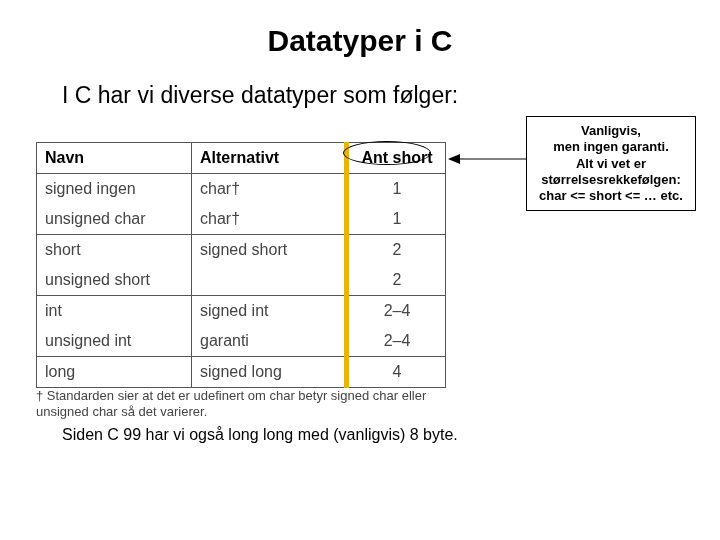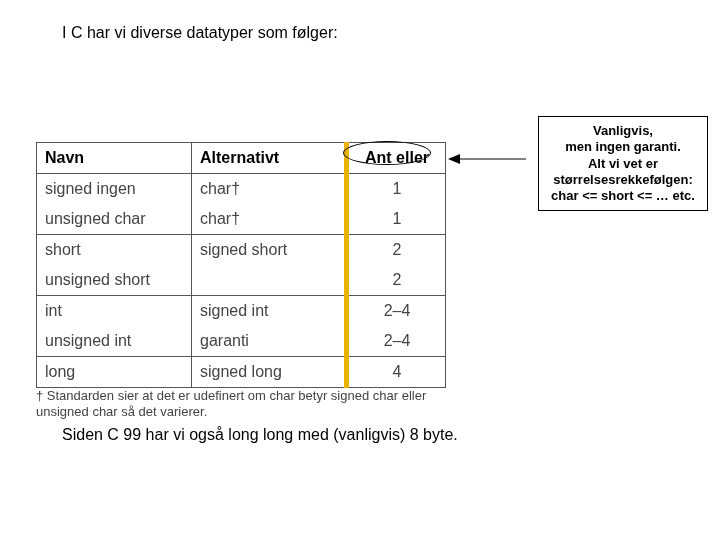--- a/index.html
+++ b/index.html
@@ -19,21 +19,21 @@
     position: relative;
     padding: 0;
   }
   .title {
     text-align: center;
     font-weight: bold;
     font-size: 30px;
     margin-top: 24px;
   }
   .subtitle {
-    font-size: 16px;
+    font-size: 23px;
     margin: 24px 12px 6px 62px;
   }
   .tablewrap {
     position: absolute;
     left: 36px;
     top: 118px;
     width: 410px;
   }
   table {
     border-collapse: collapse;
@@ -67,21 +67,21 @@
     pointer-events: none;
   }
   .footnote {
     font-size: 13px;
     color: #444;
     margin-top: 0;
     line-height: 1.25;
   }
   .callout {
     position: absolute;
-    right: 12px;
+    right: 24px;
     top: 92px;
     width: 170px;
     border: 1px solid #000;
     font-size: 13px;
     font-weight: bold;
     text-align: center;
     padding: 6px 6px;
     line-height: 1.25;
     background: #fff;
   }
@@ -107,31 +107,32 @@
   }
   .fdate { position: absolute; left: 32px; }
   .fcenter { position: absolute; left: 0; right: 0; text-align: center; }
   .fpage { position: absolute; right: 36px; }
 </style>
 </head>
 <body>
 
 <div class="slide">
 
+  <div class="title">Datatyper i C</div>
 
   <div class="subtitle">I C har vi diverse datatyper som følger:</div>
 
   <div class="tablewrap">
     <table class="tbl">
       <tbody>
           <tr>
         <th>Navn</th>
         <th>Alternativt</th>
         <th class="ab">
-          <span>Ant eller</span>
+          <span>Ant short</span>
           <span class="oval"></span>
         </th>
       </tr>
       <tr>
         <td>signed ingen</td>
         <td>char†</td>
         <td>1</td>
       </tr>
       <tr>
         <td>unsigned char</td>

